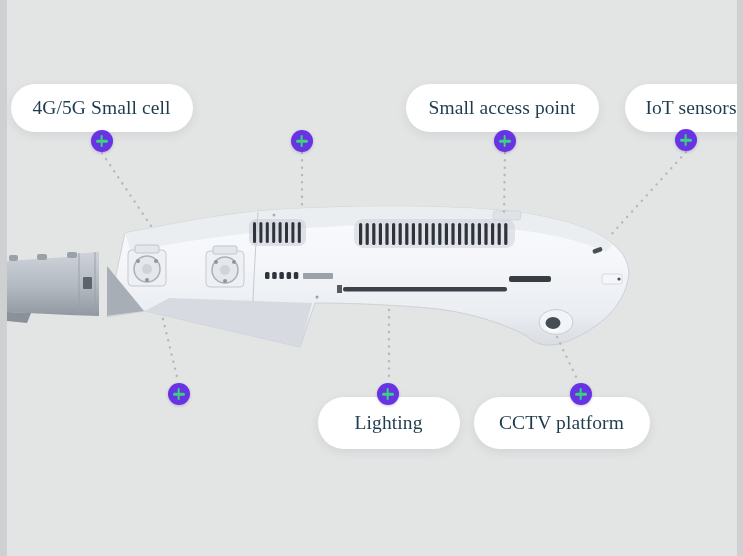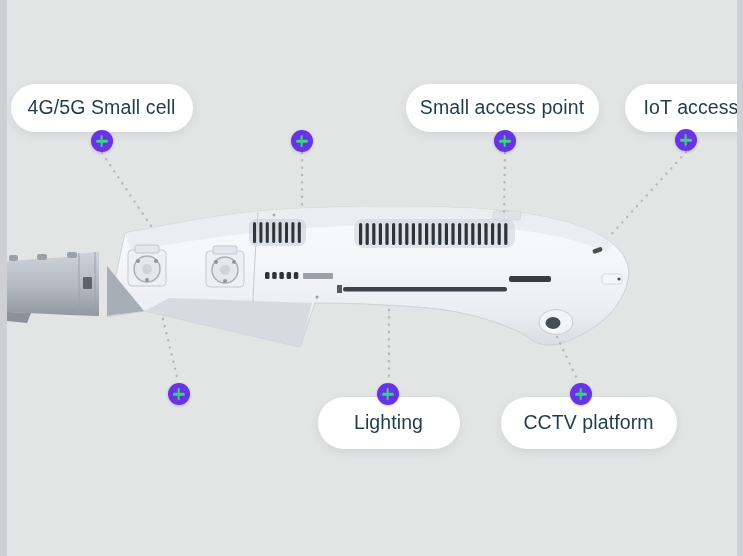--- a/index.html
+++ b/index.html
@@ -1,21 +1,21 @@
 <!DOCTYPE html>
 <html style="--background: #e3e4e4; --pill-bg: #ffffff; --pill-text: #1e3c4e; --plus-circle: #6733e3; --plus-glyph: #3bd27f; --connector-dot: #b5b7b9;"><head>
 <meta charset="utf-8">
 <style>
   html,body{margin:0;padding:0;background:#cfd0d1;}
   .stage{
     position:relative;
     width:730px;height:556px;
     background:var(--background,#e3e4e4);
     overflow:hidden;
-    font-family:Liberation Sans, sans-serif;
+    font-family:Liberation Serif, serif;
     margin:0 auto;
   }
   .labels{position:absolute;inset:0;z-index:2;}
   .pill{
     position:absolute;
     background:var(--pill-bg,#fff);
     border-radius:999px;
     display:flex;align-items:center;justify-content:center;
     box-shadow:0 3px 10px rgba(110,115,125,.14);
     z-index:2;
@@ -219,37 +219,37 @@
   </button>
 
   <div class="pill" style="left: 399px; top: 84px; width: 193px; height: 48px;">
     <span class="pill-text">Small access point</span>
   </div>
   <button class="plus" type="button" style="left: 498px; top: 141px;">
     <span class="plus-glyph"></span>
   </button>
 
   <div class="pill" style="left: 618px; top: 84px; width: 133px; height: 48px;">
-    <span class="pill-text">IoT access</span>
+    <span class="pill-text">IoT sensors</span>
   </div>
   <button class="plus" type="button" style="left: 679px; top: 140px;">
     <span class="plus-glyph"></span>
   </button>
 
   <button class="plus" type="button" style="left: 172px; top: 394px;">
     <span class="plus-glyph"></span>
   </button>
 
   <div class="pill" style="left: 311px; top: 397px; width: 142px; height: 52px; align-items: center;">
     <span class="pill-text">Lighting</span>
   </div>
   <button class="plus" type="button" style="left: 381px; top: 394px;">
     <span class="plus-glyph"></span>
   </button>
 
-  <div class="pill" style="left: 494px; top: 397px; width: 176px; height: 52px;">
+  <div class="pill" style="left: 467px; top: 397px; width: 176px; height: 52px;">
     <span class="pill-text">CCTV platform</span>
   </div>
   <button class="plus" type="button" style="left: 574px; top: 394px;">
     <span class="plus-glyph"></span>
   </button>
 </div>
 </div>
 
 </body></html>

